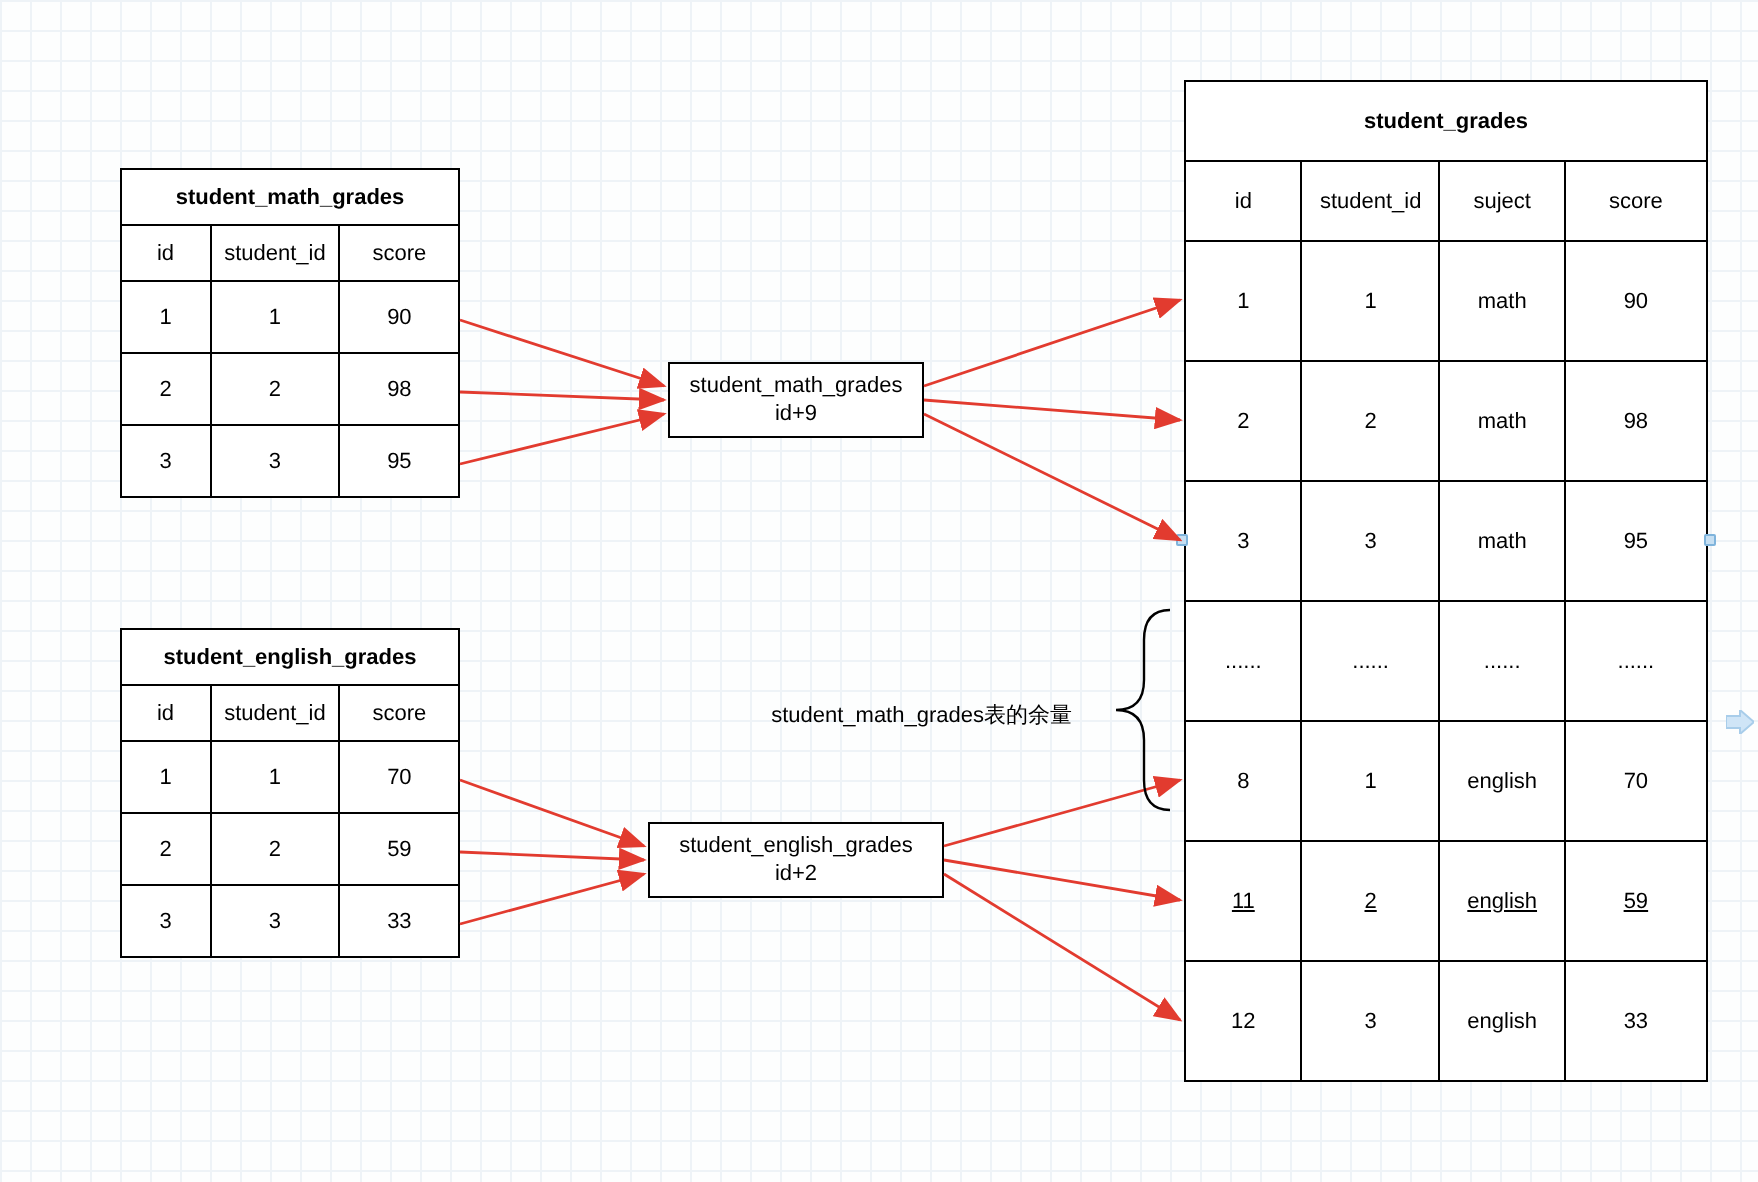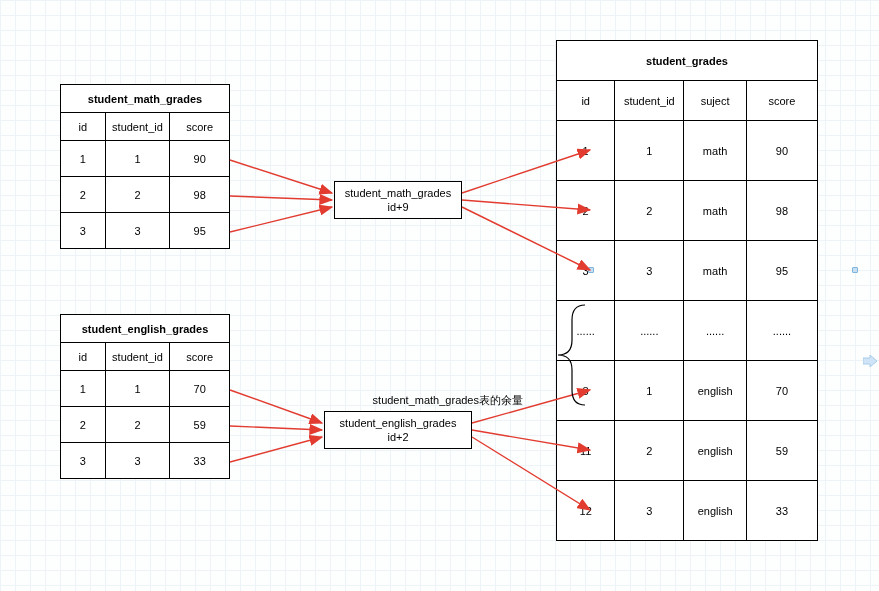--- a/index.html
+++ b/index.html
@@ -131,23 +131,23 @@
 <div class="op-box" style="left:334px; top:181px; width:128px; height:38px;">
   <span>student_math_grades</span>
   <span>id+9</span>
 </div>
 
 <div class="op-box" style="left:324px; top:411px; width:148px; height:38px;">
   <span>student_english_grades</span>
   <span>id+2</span>
 </div>
 
-<div class="annot" style="left:353px; top:350px; width:170px;margin-top:43px;">student_math_grades表的余量</div>
-
-<table class="tbl" style="left:556px; top:40px; width:262px;">
+<div class="annot" style="left:366px; top:350px; width:170px;">student_math_grades表的余量</div>
+
+<table class="tbl" style="left:592px; top:40px; width:262px;">
   <tbody>
       <tr>
         <th class="title" colspan="4" style="height:40px;">student_grades</th>
       </tr>
   <tr style="height:40px;">
     <th style="width:55px;">id</th>
     <th style="width:65px;">student_id</th>
     <th style="width:59px;">suject</th>
     <th style="width:67px;">score</th>
   </tr>
@@ -174,21 +174,21 @@
     <td>......</td>
     <td>......</td>
     <td>......</td>
   </tr>
   <tr style="height:60px;">
     <td>8</td>
     <td>1</td>
     <td>english</td>
     <td>70</td>
   </tr>
-  <tr style="height:60px;">
+  <tr style="height:60px;text-decoration:underline;">
     <td>11</td>
     <td>2</td>
     <td>english</td>
     <td>59</td>
   </tr>
   <tr style="height:60px;padding-left:19px;">
     <td>12</td>
     <td>3</td>
     <td>english</td>
     <td>33</td>

